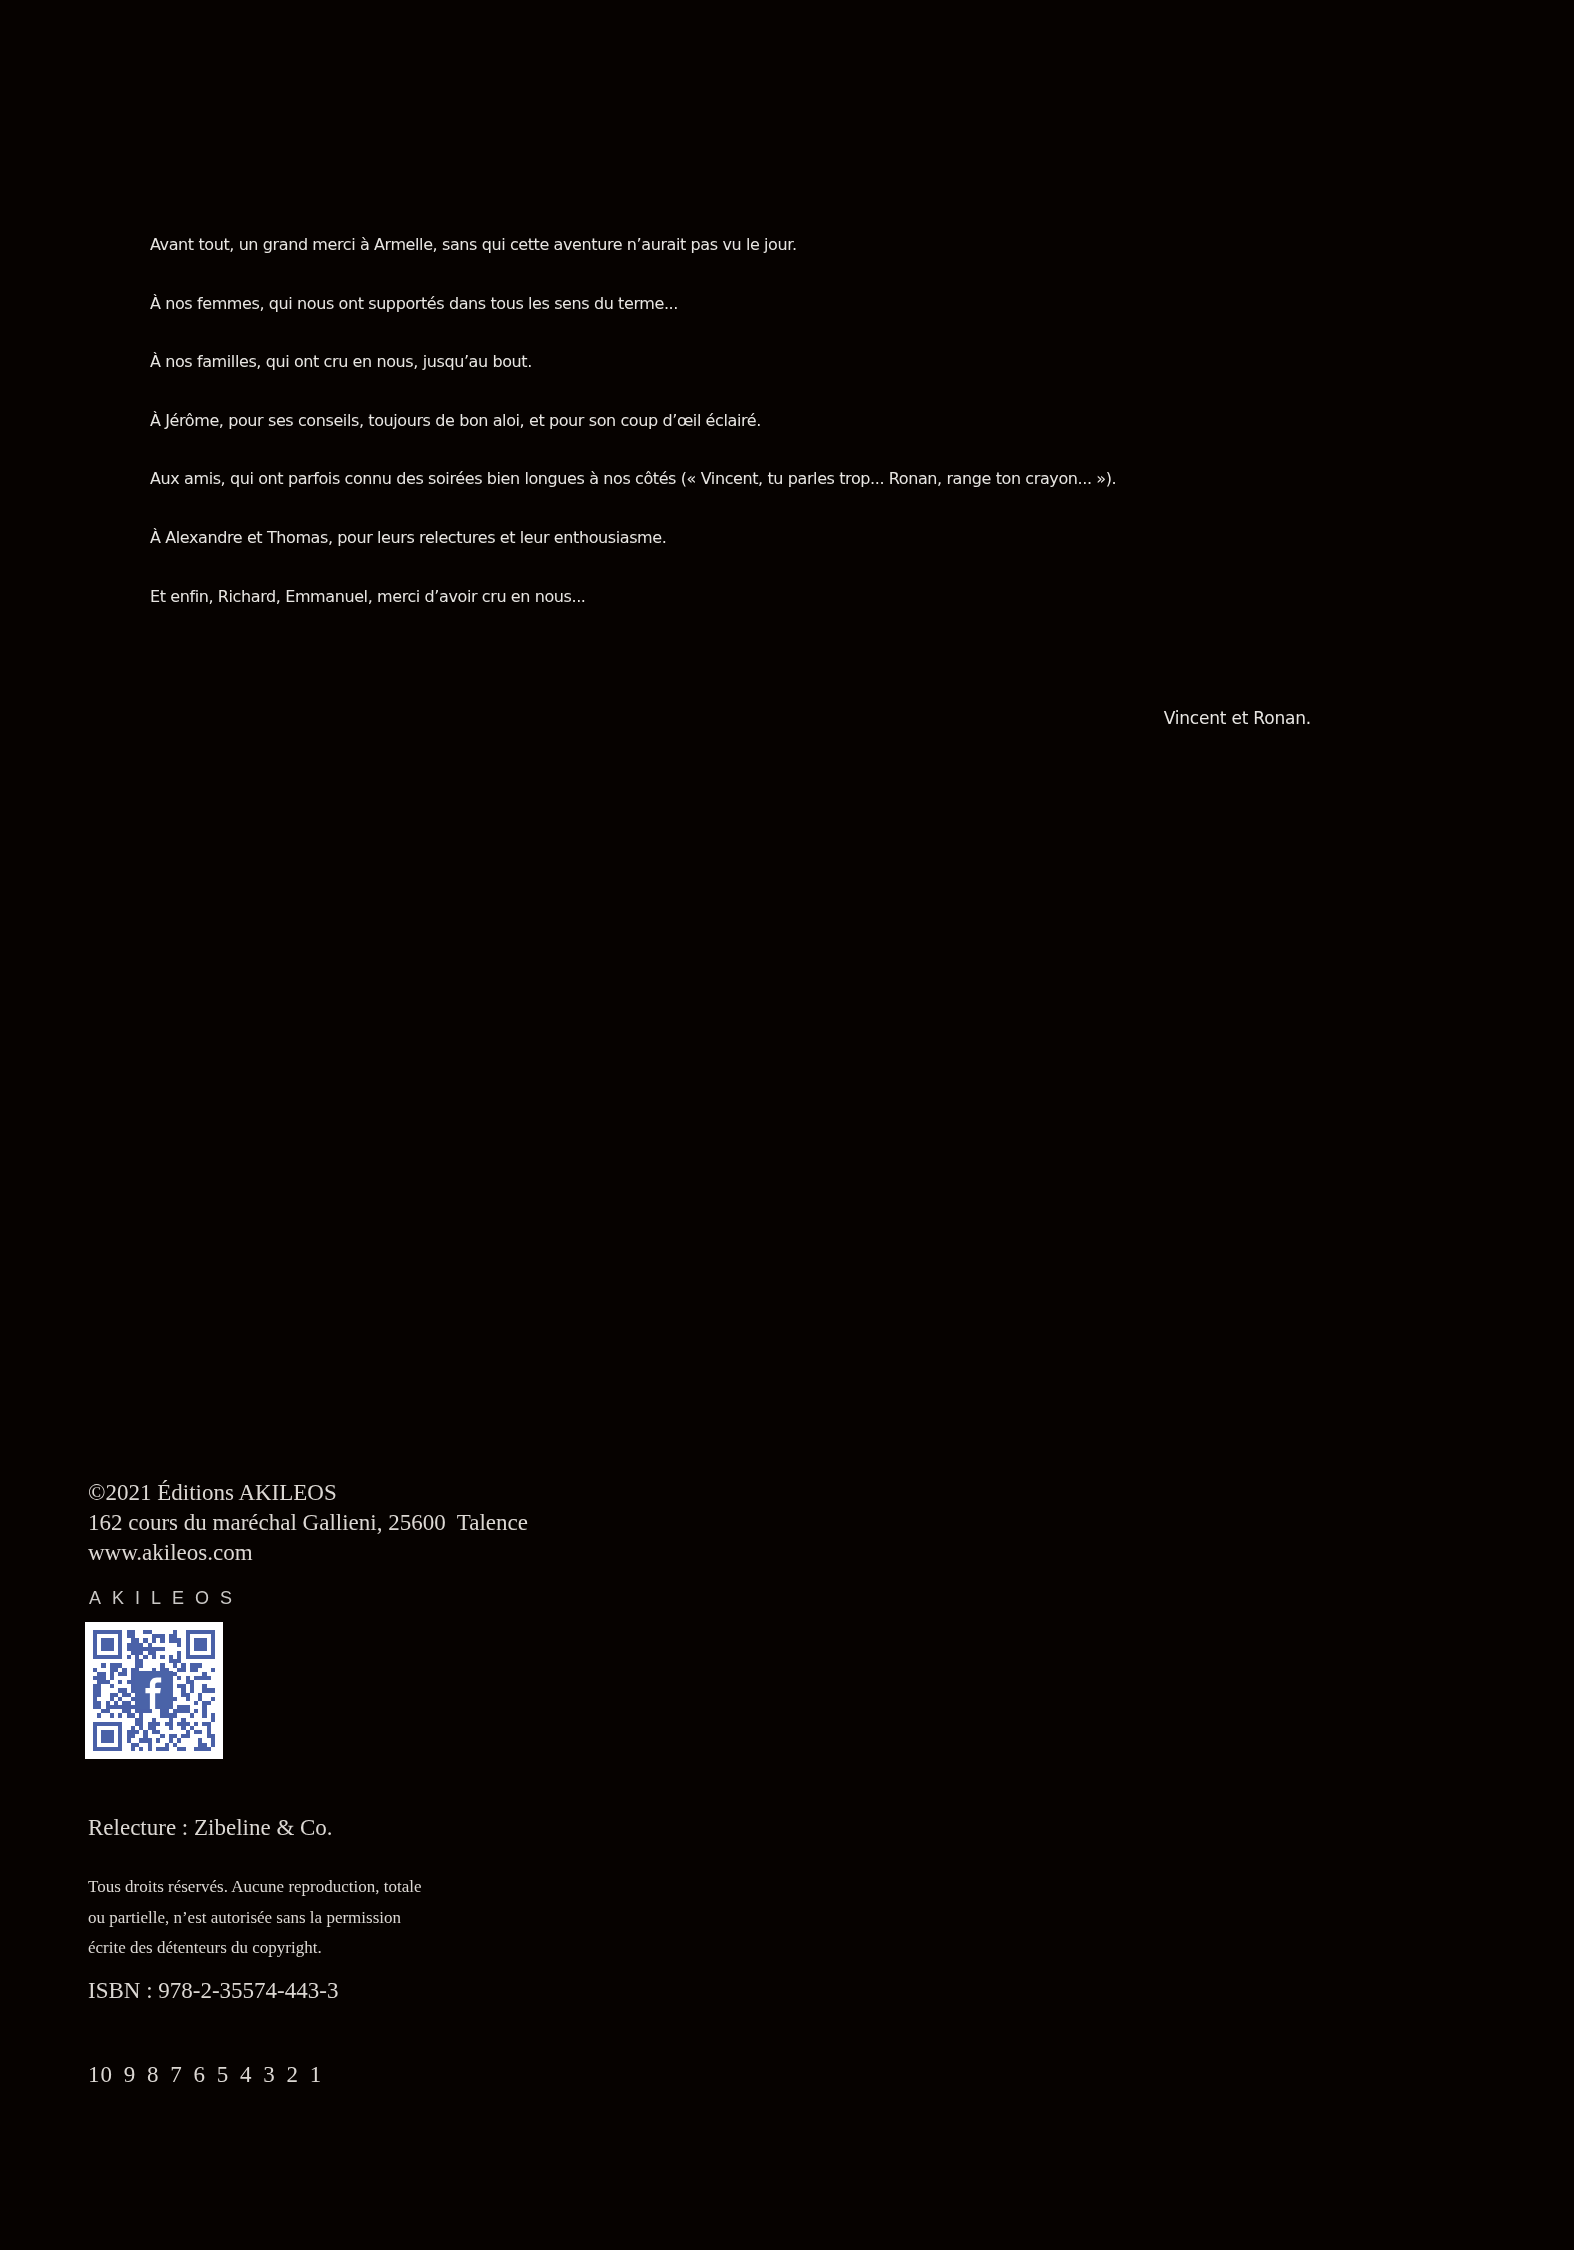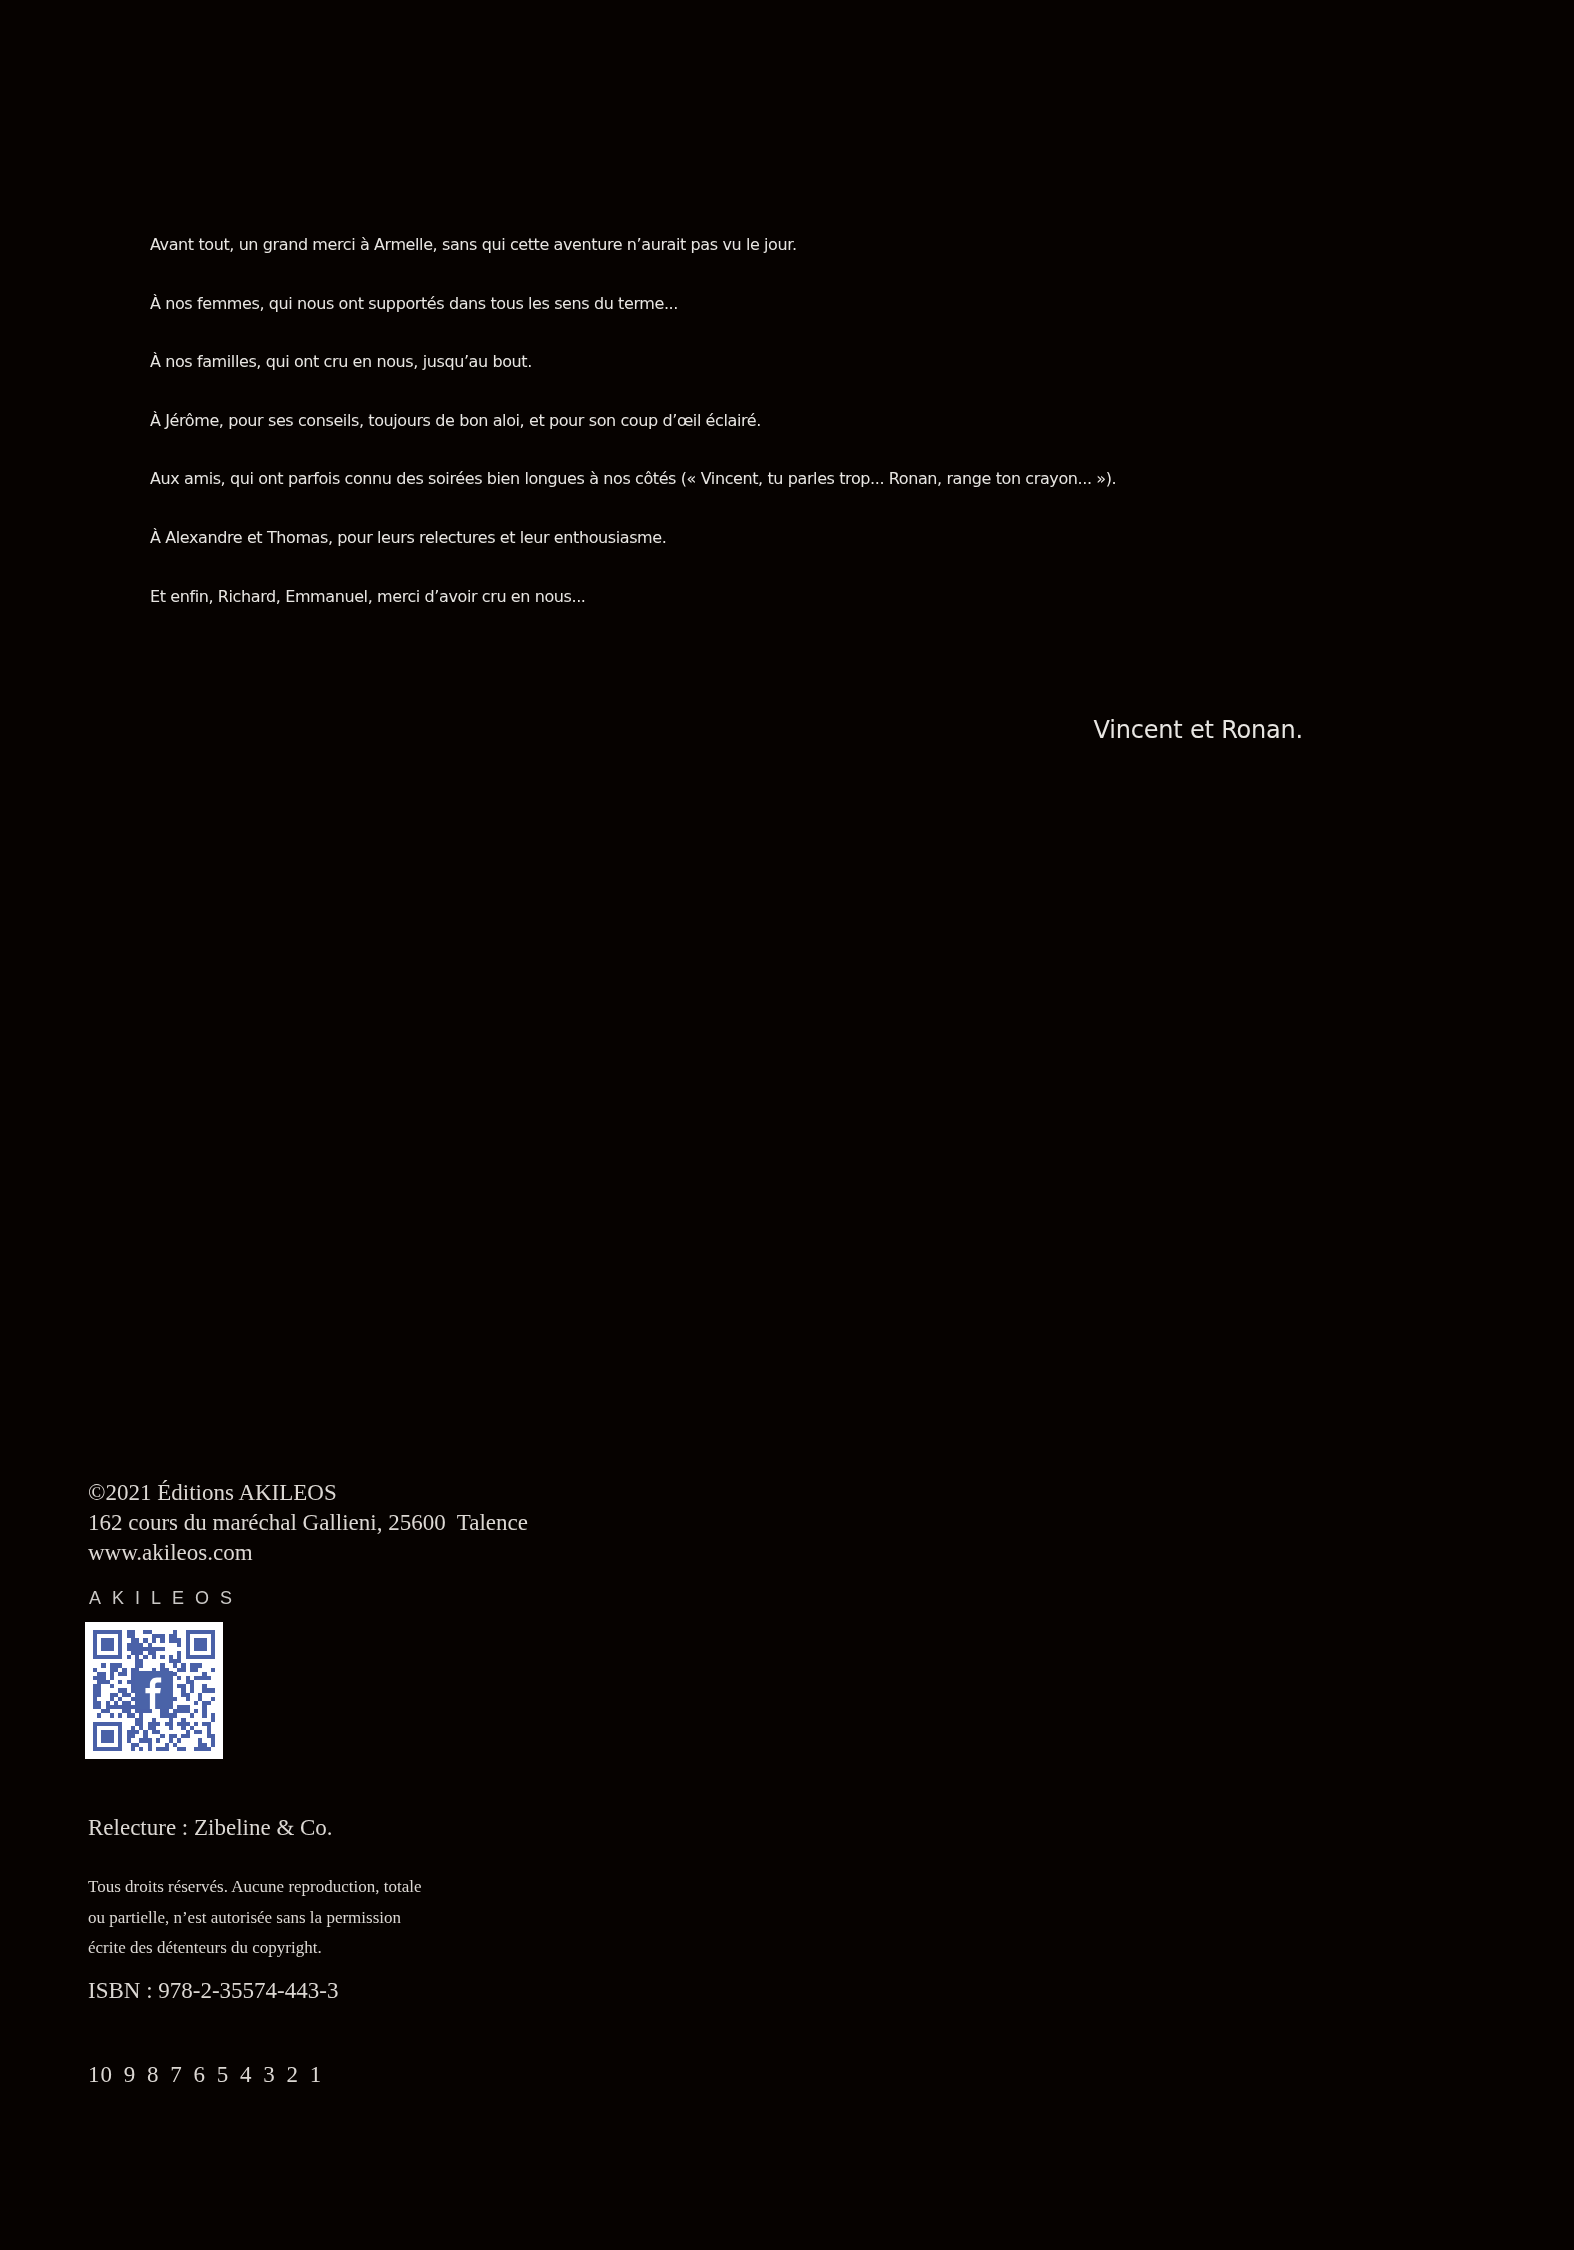--- a/index.html
+++ b/index.html
@@ -22,23 +22,23 @@
   .acks p {
     margin: 0;
     font-size: 16px;
     letter-spacing: -0.4px;
     line-height: 58.6px;
     white-space: nowrap;
   }
   .signature {
     position: absolute;
     top: 704px; right: 259px;
-    margin: 12px;
+    margin: 4px;
     color: #e8e6e2;
-    font-size: 24px;
+    font-size: 17px;
     letter-spacing: -0.2px;
     white-space: nowrap;
   }
 
   
   .serif { font-family: "Liberation Serif", "DejaVu Serif", serif; color: #dcd8d3; }
   .publisher {
     position: absolute; left: 88px; top: 1478px;
   }
   .publisher p { margin: 0; font-size: 23px; line-height: 30px; white-space: pre-wrap; }

